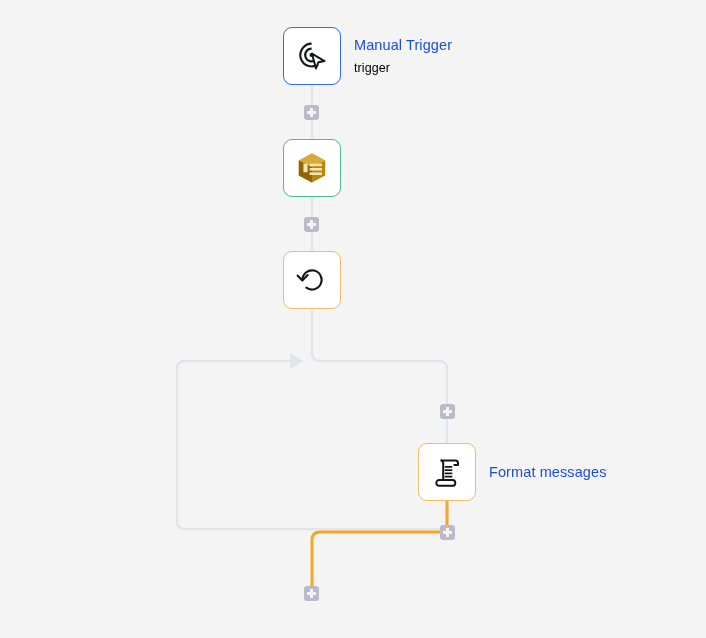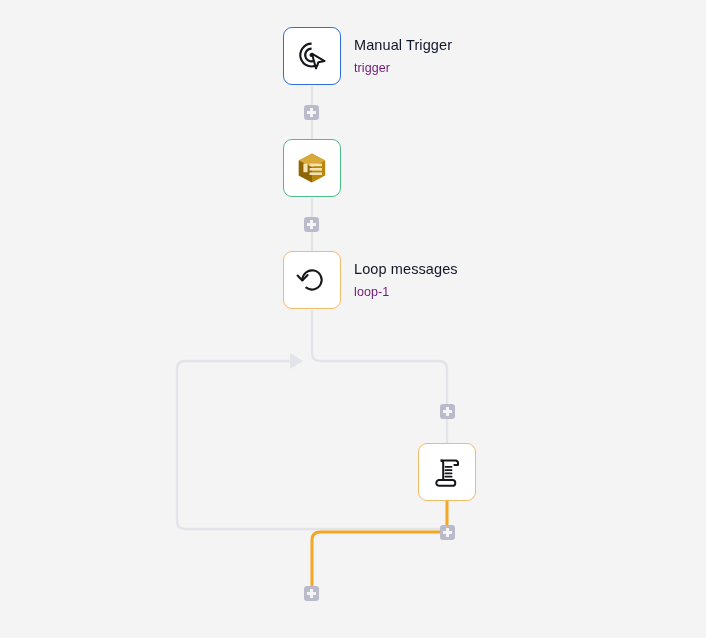--- a/index.html
+++ b/index.html
@@ -52,26 +52,26 @@
   .node-box.loop     { border-color: #f3bb6a; }
   .node-box.script   { border-color: #f3bb6a; }
 
   .node-label {
     margin-left: 13px;
     line-height: 1.25;
     white-space: nowrap;
   }
   .node-title {
     font-size: 14.5px;
-    color: #0f172a;
+    color: #1d4ed8;
     letter-spacing: .1px;
   }
   .node-sub {
     font-size: 12.5px;
-    color: #701a75;
+    color: #000000;
     margin-top: 7px;
     letter-spacing: .1px;
   }
 
   
   .plus {
     position: absolute;
     width: 15px;
     height: 15px;
     border-radius: 3px;
@@ -145,41 +145,38 @@
 
   <div class="node" style="left:283px; top:251px;">
     <div class="node-box loop">
       <span>
         <svg width="32" height="32" viewBox="0 0 32 32">
           <path d="M6.4 16 a9.6 9.6 0 1 1 3.9 7.7" fill="none" stroke="#14161a" stroke-width="2.1" stroke-linecap="round"></path>
           <path d="M11.6 11.1 L6.3 16.4 L1.6 11.6" fill="none" stroke="#14161a" stroke-width="2.1" stroke-linecap="round" stroke-linejoin="round"></path>
         </svg>
       </span>
     </div>
-    <div class="node-label">
-      <div class="node-title">Loop messages</div>
-      <div class="node-sub">loop-1</div>
-    </div>
   </div>
 
   <div class="node" style="left:418px; top:443px;">
     <div class="node-box script">
       <span>
         <svg width="32" height="32" viewBox="0 0 32 32">
           <path d="M9.6 4.4 H24.4 a2.6 2.6 0 0 1 2.6 2.6 V9 H22.6" fill="#ffffff" stroke="#14161a" stroke-width="2" stroke-linejoin="round"></path>
           <path d="M9.6 4.4 a2.6 2.6 0 0 1 2.6 2.6 V24 h9.2 a2.9 2.9 0 0 1 0 5.8 H8.2
                    a2.9 2.9 0 0 1 -2.9 -2.9 a2.9 2.9 0 0 1 2.9 -2.9 h4" fill="#ffffff" stroke="#14161a" stroke-width="2" stroke-linejoin="round"></path>
           <line x1="14.4" y1="10.8" x2="20.6" y2="10.8" stroke="#14161a" stroke-width="1.7" stroke-linecap="round"></line>
           <line x1="14.4" y1="14.1" x2="20.6" y2="14.1" stroke="#14161a" stroke-width="1.7" stroke-linecap="round"></line>
           <line x1="14.4" y1="17.4" x2="20.6" y2="17.4" stroke="#14161a" stroke-width="1.7" stroke-linecap="round"></line>
           <line x1="14.4" y1="20.7" x2="20.6" y2="20.7" stroke="#14161a" stroke-width="1.7" stroke-linecap="round"></line>
         </svg>
       </span>
     </div>
     <div class="node-label">
+      <div class="node-title">Format messages</div>
     </div>
   </div>
 
   <div class="plus" style="left:304px; top:105px;"></div>
   <div class="plus" style="left:304px; top:217px;"></div>
   <div class="plus" style="left:440px; top:404px;"></div>
   <div class="plus" style="left:440px; top:525px;"></div>
   <div class="plus" style="left:304px; top:586px;"></div>
 
 </div>

